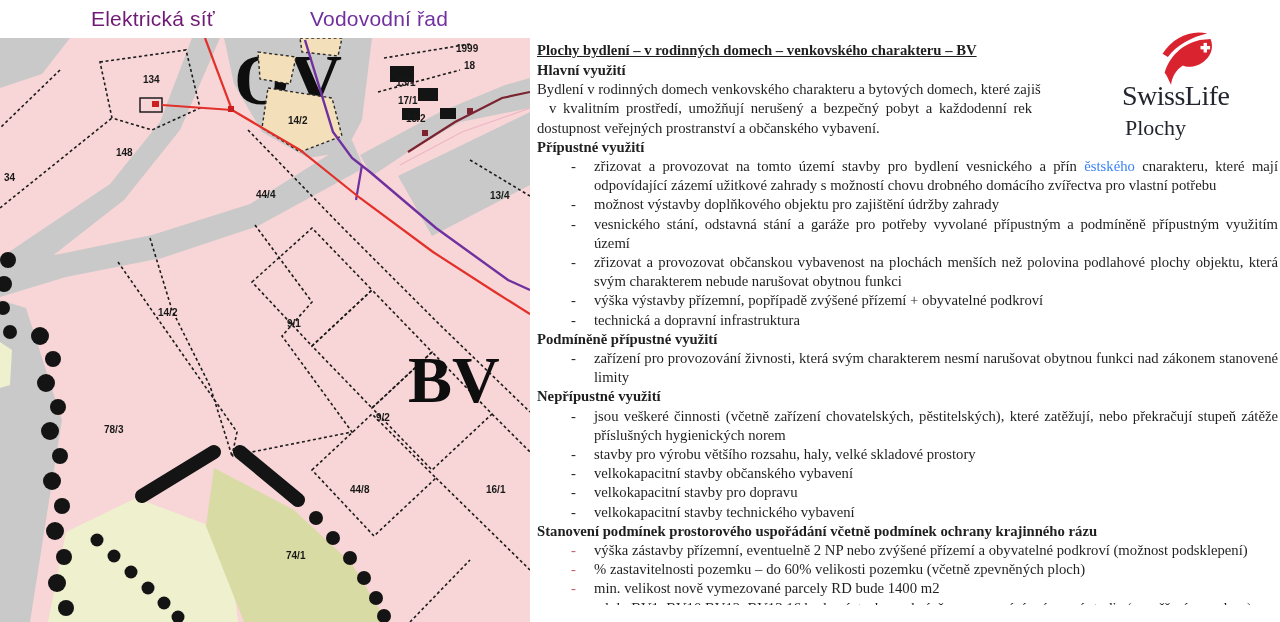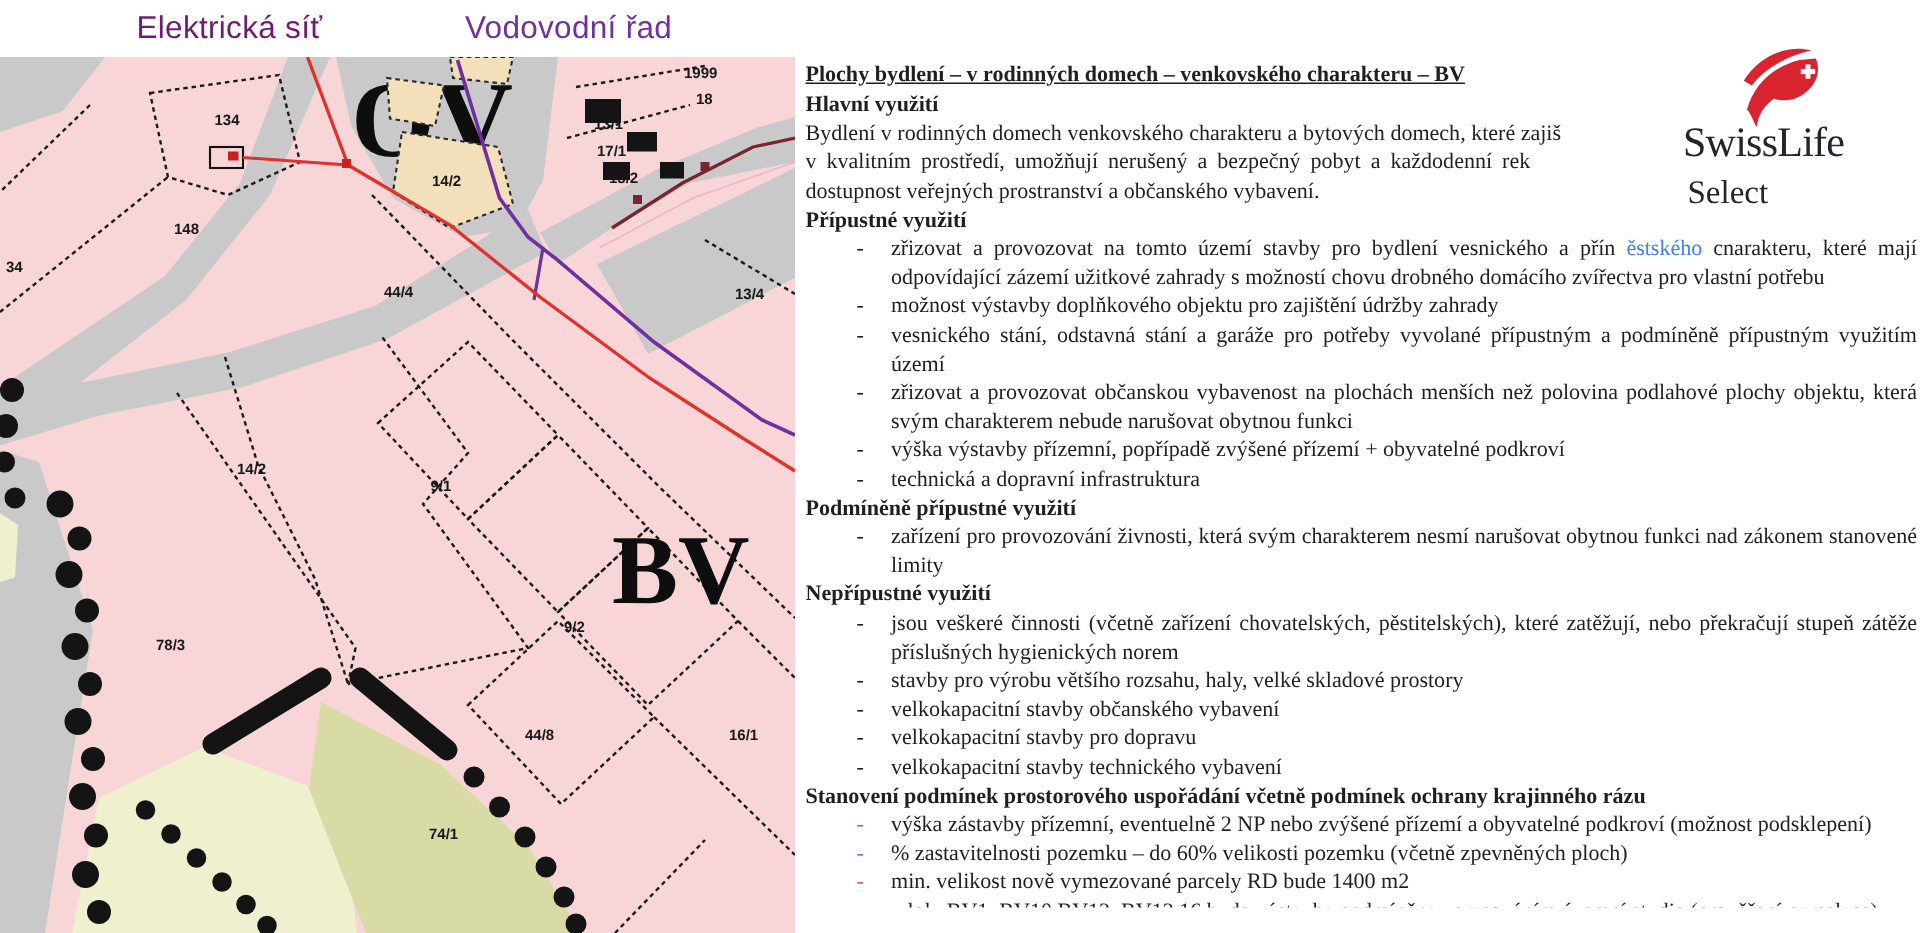--- a/index.html
+++ b/index.html
@@ -17,21 +17,21 @@
   .map-wrap svg{display:block;}
   text.parcel{font-family:"Liberation Sans", sans-serif;font-size:10px;font-weight:bold;fill:#181818;}
   text.zone{font-family:"Liberation Serif", serif;font-weight:bold;fill:#0e0e0e;}
 
   
   .doc{position:absolute;left:537px;top:40px;width:741px;font-size:14.7px;line-height:19.2px;
        text-align:justify;}
   .doc .title{font-weight:bold;text-decoration:underline;text-align:left;line-height:21px;}
   .doc .h{font-weight:bold;text-align:left;}
   .pline{white-space:nowrap;overflow:hidden;text-align:left;}
-  .pline.sp{word-spacing:3px;}
+  .pline.sp{word-spacing:3px;margin-left:12px;}
   .bullet{position:relative;padding-left:57px;}
   .bullet .dash{position:absolute;left:34px;top:0;}
   .faded{color:#3b82f6;}
   .sec-stanoveni .dash{color:#c4606e;}
   .partial{height:6px;overflow:hidden;}
 
   
   .logo{position:absolute;left:1098px;top:20px;width:182px;height:136px;background:#fff;}
   .logo .mark{position:absolute;left:56px;top:6px;}
   .logo .brand{position:absolute;left:24px;top:60px;font-family:"Liberation Serif", serif;
@@ -222,16 +222,16 @@
     <svg class="mark" width="64" height="60" viewBox="0 0 60 56">
       <path fill="#d9232e" d="M8 26 C 17 11, 35 3, 50 7 C 36 10, 21 18, 13 29 Z"></path>
       <path fill="#d9232e" d="M10 44 C 14 29, 26 17, 43 13 L 53 12 C 56 19, 54 27, 48 32
                C 41 39, 31 39, 27 37 C 21 41, 17 47, 16 55 C 13 49, 12 46, 10 44 Z"></path>
       <g>
         <rect x="43.6" y="18.6" width="9" height="3.2" fill="#ffffff"></rect>
         <rect x="46.5" y="15.7" width="3.2" height="9" fill="#ffffff"></rect>
       </g>
     </svg>
     <div class="brand">SwissLife</div>
-    <div class="sub">Select</div>
+    <div class="sub">Plochy</div>
   </div>
 
 </div>
 
 </body></html>

